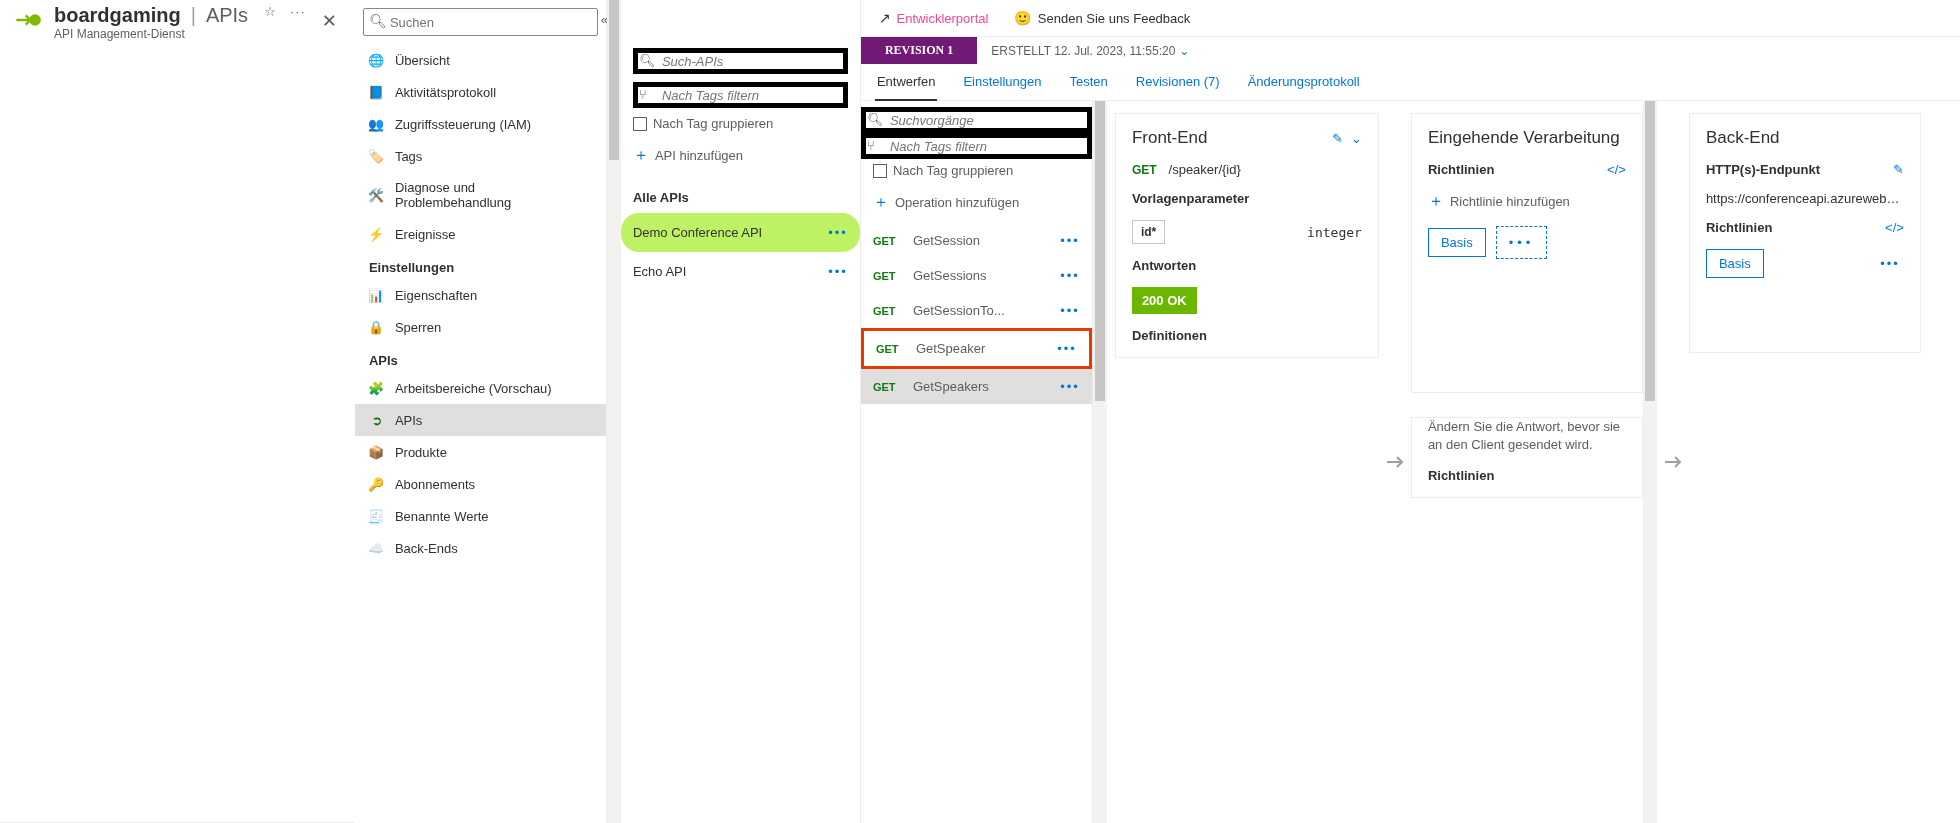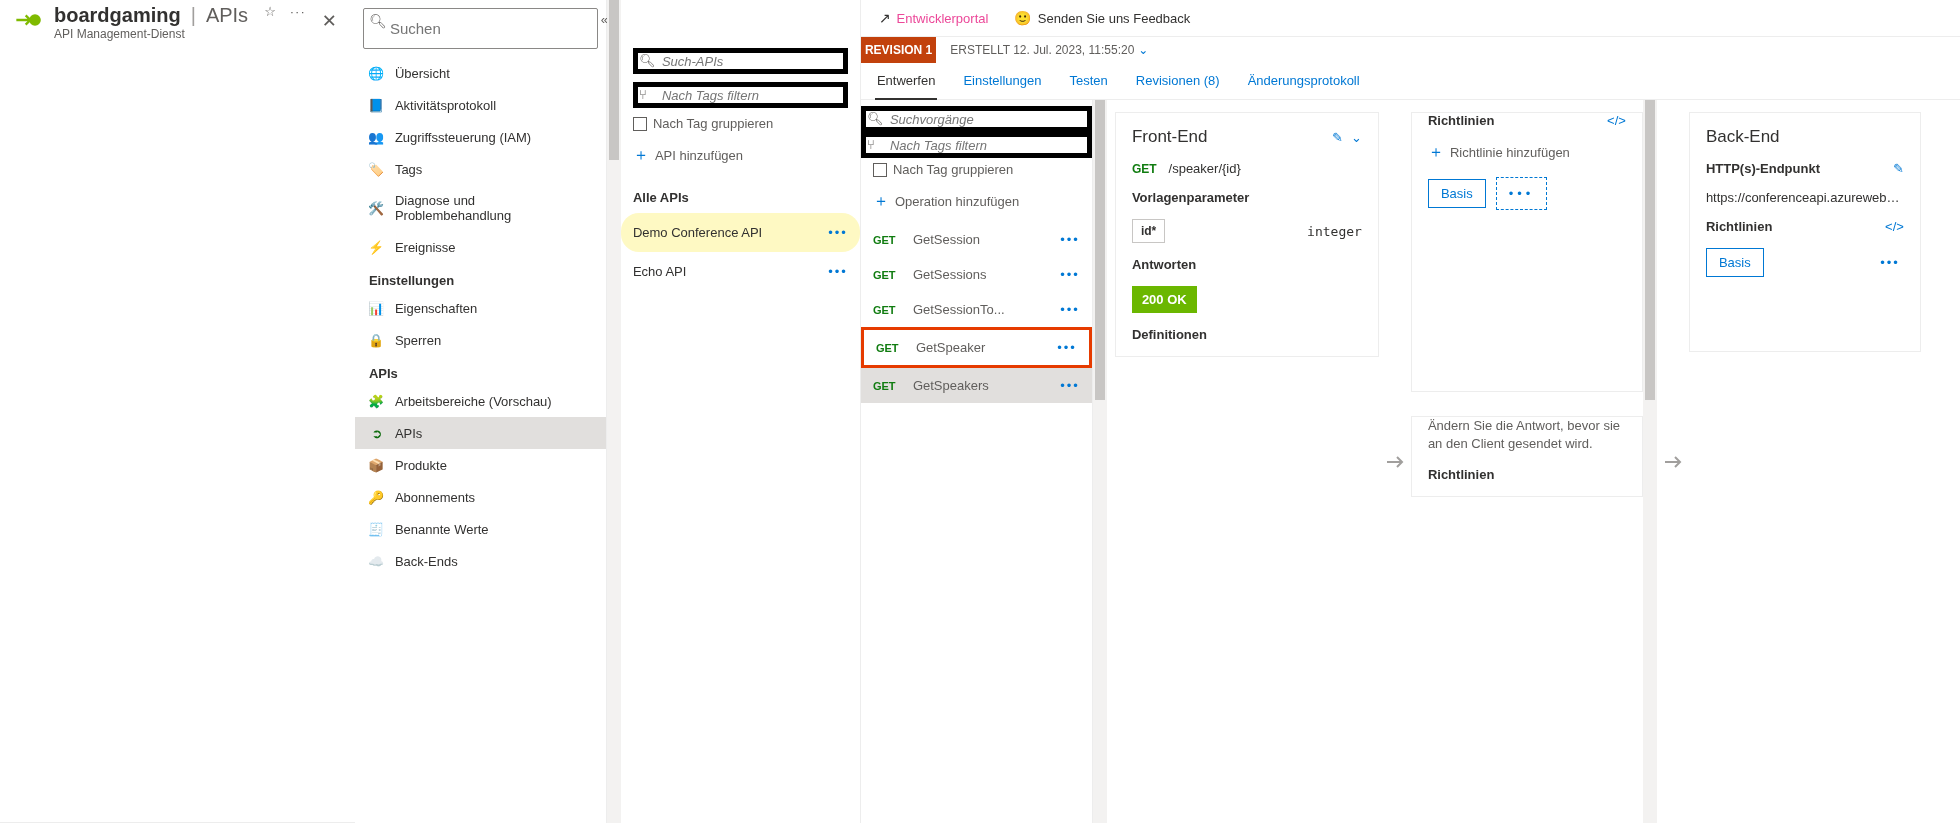--- a/index.html
+++ b/index.html
@@ -16,21 +16,21 @@
   .title-line .subtitle { font-size:20px; color:#605e5c; }
   .page-subtitle { font-size:12px; color:#605e5c; }
   .hdr-actions { display:flex; gap:14px; margin-left:6px; align-items:center; color:#605e5c; }
   .hdr-close { margin-left:auto; padding:6px; color:#605e5c; cursor:pointer; font-size:18px;}
 
   
   .body { flex:1; display:flex; min-height:0; }
   .sidebar { width:252px; border-right:1px solid #ededed; display:flex; flex-direction:column; position:relative;}
   .collapse-btn { position:absolute; right:-2px; top:12px; color:#605e5c; cursor:pointer;}
   .search-wrap { padding:8px; }
-  .search-input { width:100%; height:41px; border:1px solid #8a8886; border-radius:2px; padding:0 6px 0 26px; font-size:15px; color:#323130; }
+  .search-input { width:100%; height:28px; border:1px solid #8a8886; border-radius:2px; padding:0 6px 0 26px; font-size:13px; color:#323130; }
   .search-box { position:relative;}
   .search-box .sicon { position:absolute; left:6px; top:5px; color:#605e5c; font-size:14px;}
   .nav { flex:1; overflow:auto; }
   .nav-item { display:flex; align-items:center; gap:10px; padding:8px 14px; cursor:pointer; color:#323130;}
   .nav-item.active { background:#e1dfdd; }
   .nav-icon { width:16px; height:16px; display:flex; align-items:center; justify-content:center; color:#0078d4; flex:0 0 16px;}
   .nav-icon.gray { color:#605e5c; }
   .nav-icon.purple { color:#8764b8; }
   .nav-icon.yellow { color:#ffb900; }
   .nav-icon.green { color:#0b6a0b; }
@@ -41,32 +41,32 @@
   .col-apis { width:240px; border-right:1px solid #ededed; display:flex; flex-direction:column; padding:6px 0; }
   .col-apis .row { display:flex; align-items:center; padding:4px 12px; gap:6px; }
   .filter-input { width:100%; height:26px; border:5px solid #000000; padding:0 4px 0 24px; font-style:italic; color:#000000; font-size:13px;}
   .rel { position:relative; }
   .rel .sicon { position:absolute; left:6px; top:5px; color:#605e5c;}
   .chk-row { display:flex; align-items:center; gap:6px; padding:4px 12px; color:#605e5c;}
   .chk { width:14px; height:14px; border:1px solid #605e5c;}
   .add-api { display:flex; align-items:center; gap:6px; padding:10px 12px; color:#605e5c; cursor:pointer;}
   .plus { color:#0078d4; font-size:16px; }
   .api-item { display:flex; align-items:center; justify-content:space-between; padding:12px 12px; cursor:pointer; color:#323130;}
-  .api-item.selected { background:#fef9c3;border-radius:18px; }
+  .api-item.selected { background:#bef264;border-radius:18px; }
   .api-item .more { color:#0078d4; letter-spacing:2px;}
   .all-apis { font-weight:600; padding:14px 12px 8px 12px; }
 
   .col-main { flex:1; display:flex; flex-direction:column; min-width:0;}
   .toolbar { display:flex; align-items:center; gap:26px; padding:10px 18px; border-bottom:1px solid #ededed; }
   .tool-link { display:flex; align-items:center; gap:6px; color:#0078d4; cursor:pointer;}
   .tool-link .icon { font-size:14px; }
   .tool-link.dark { color:#323130; }
 
   .revision-bar { display:flex; align-items:center; }
-  .rev-badge { background:#c2410c; color:#fff; padding:6px 4px; font-weight:600; font-size:12px;}
+  .rev-badge { background:#701a75; color:#fff; padding:6px 24px; font-weight:600; font-size:12px;font-family:Liberation Serif, serif;}
   .rev-time { padding:6px 14px; color:#605e5c; font-size:12px; display:flex; align-items:center; gap:4px;}
   .tabs { display:flex; border-bottom:1px solid #ededed; padding:0 14px; gap:24px;}
   .tab { padding:10px 2px; color:#0078d4; cursor:pointer; }
   .tab.active { color:#323130; border-bottom:2px solid #323130; margin-bottom:-1px;}
 
   .design-area { flex:1; display:flex; min-height:0;}
   .ops-col { width:232px; border-right:1px solid #ededed; display:flex; flex-direction:column; padding:6px 0;}
   .op-item { display:flex; align-items:center; gap:10px; padding:10px 12px; cursor:pointer; }
   .op-item .method { color:#107c10; font-weight:700; font-size:11px; width:30px;}
   .op-item .name { color:#605e5c; flex:1; white-space:nowrap; overflow:hidden; text-overflow:ellipsis;}
@@ -262,21 +262,21 @@
         <div class="rev-time">
             <span>ERSTELLT 12. Jul. 2023, 11:55:20</span>
             <span style="color:#0078d4;">⌄</span>
           </div>
       </div>
 
       <div class="tabs">
         <div class="tab active">Entwerfen</div>
         <div class="tab">Einstellungen</div>
         <div class="tab">Testen</div>
-        <div class="tab">Revisionen (8)</div>
+        <div class="tab">Revisionen (7)</div>
         <div class="tab">Änderungsprotokoll</div>
       </div>
 
       <div class="design-area">
 
         <div class="ops-col">
           <div class="row">
               <div class="rel" style="flex:1"><span class="sicon">🔍︎</span><input class="filter-input" placeholder="Suchvorgänge" style=""></div>
             </div>
           <div class="row">
@@ -350,20 +350,23 @@
           </div>
 
           <div class="arrow-slot">
             <svg width="24" height="24" viewBox="0 0 24 24">
                 <path d="M4 12 H18 M14 7 L19 12 L14 17" stroke="#a19f9d" stroke-width="2" fill="none"></path>
               </svg>
           </div>
 
           <div class="panel-stack">
             <div class="card inbound">
+              <div class="card-header">
+                <span class="card-title">Eingehende Verarbeitung</span>
+              </div>
               <div class="card-body">
                 <div class="pol-row">
                   <span class="pol-label">Richtlinien</span>
                   <span class="code-icon">&lt;/&gt;</span>
                 </div>
                 <div class="add-pol">
                     <span class="plus">＋</span>
                     <span>Richtlinie hinzufügen</span>
                   </div>
                 <div class="chips-row">

